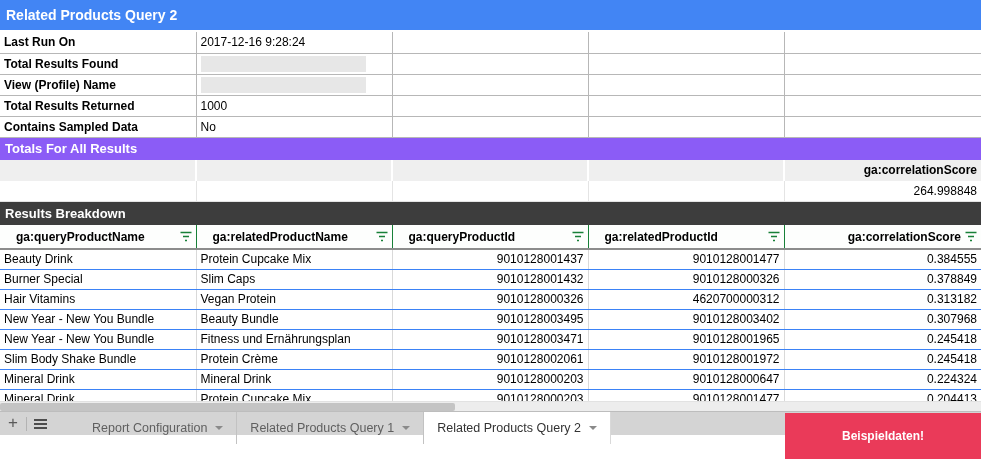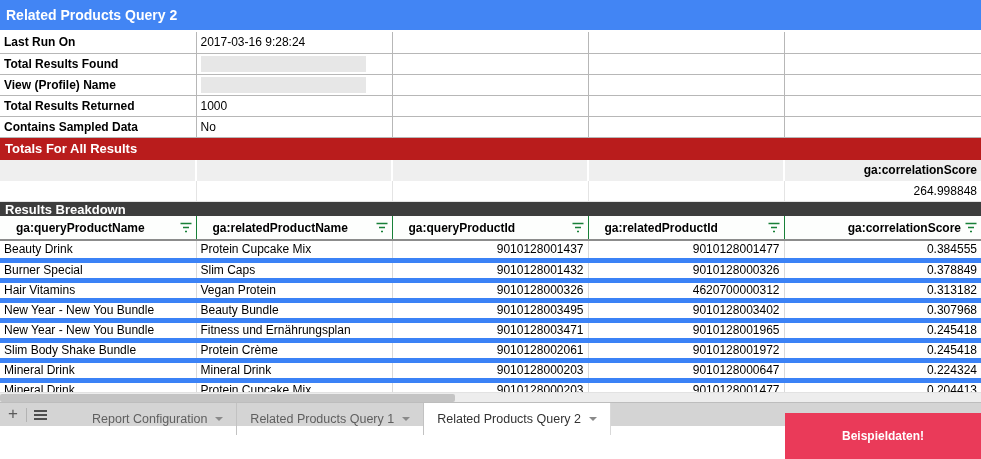--- a/index.html
+++ b/index.html
@@ -25,37 +25,37 @@
   .info-table td { height: 21px; border: 1px solid #b7b7b7; }
   .info-table tr td:first-child { border-left: none; }
   .info-table tr td:last-child { border-right: none; }
   .info-table tr:first-child td { border-top: none; }
   .redact { width: 165px; height: 16px; background: #e7e7e7; margin-top: 1px; }
   
   .section-bar {
     background: #3d3d3d; color: #fff; font-weight: bold; font-size: 13px;
     padding-left: 5px; display: flex; align-items: center;
   }
-  .bar1 { height: 22px; } .bar2 { height: 14px; }
+  .bar1 { height: 22px; } .bar2 { height: 23px; }
   
   .totals-table td { height: 21px; }
   .totals-table tr.gray td { background: #efefef; border-right: 2px solid #fff; }
   .totals-table tr.gray td:last-child { border-right: none; }
   .totals-table tr.white td { border-right: 1px solid #e4e4e4; border-bottom: 1px solid #e4e4e4; padding-left: 8px; }
   .totals-table tr.white td:last-child { border-right: none; }
   
   .results-table th {
     height: 24px; background: #fdfefd; text-align: left;
     border-right: 1px solid #188038; border-bottom: 2px solid #8c8c8c;
   }
   .results-table th:last-child { border-right: none; }
   .th-wrap { display: flex; align-items: center; justify-content: space-between; gap: 4px; }
   .th-wrap.end { justify-content: flex-end; }
   .ficon { display: inline-flex; align-items: center; cursor: pointer; flex: 0 0 auto; }
-  .results-table td { height: 20px; border-right: 1px solid #d9d9d9; border-bottom: 5px solid #3b82f6; }
+  .results-table td { height: 20px; border-right: 1px solid #d9d9d9; border-bottom: 1px solid #3b82f6; }
   .results-table td:last-child { border-right: none; padding-left: 35px; }
   .results-wrap { height: 176px; overflow: hidden; }
   
   .hscroll { height: 10px; background: #ededed; border-top: 1px solid #e2e2e2; position: relative; }
   .hthumb { position: absolute; left: 0; top: 1px; width: 455px; height: 8px; background: #c4c4c4; border-radius: 2px; }
   
   .tab-bar {
     height: 24px; background: #d4d4d4; display: flex; align-items: stretch;
     border-top: 1px solid #bdbdbd; font-size: 12.5px; color: #5f5f5f;
   }
@@ -96,21 +96,21 @@
     <colgroup>
         <col class="c">
         <col class="c">
         <col class="c">
         <col class="c">
         <col class="clast">
       </colgroup>
     <tbody id="info-body">
         <tr>
           <td class="b">Last Run On</td>
-          <td>2017-03-16 9:28:24</td>
+          <td>2017-12-16 9:28:24</td>
           <td></td>
           <td></td>
           <td></td>
         </tr>
         <tr>
           <td class="b">Total Results Found</td>
           <td>
             <div class="redact"></div>
           </td>
           <td></td>
@@ -136,21 +136,21 @@
         <tr>
           <td class="b">Contains Sampled Data</td>
           <td>No</td>
           <td></td>
           <td></td>
           <td></td>
         </tr>
       </tbody>
   </table>
 
-  <div class="section-bar bar1" style="background: #b91c1c;">
+  <div class="section-bar bar1" style="background: #8b5cf6;">
     <span>Totals For All Results</span>
   </div>
 
   <table class="totals-table">
     <colgroup>
         <col class="c">
         <col class="c">
         <col class="c">
         <col class="c">
         <col class="clast">

